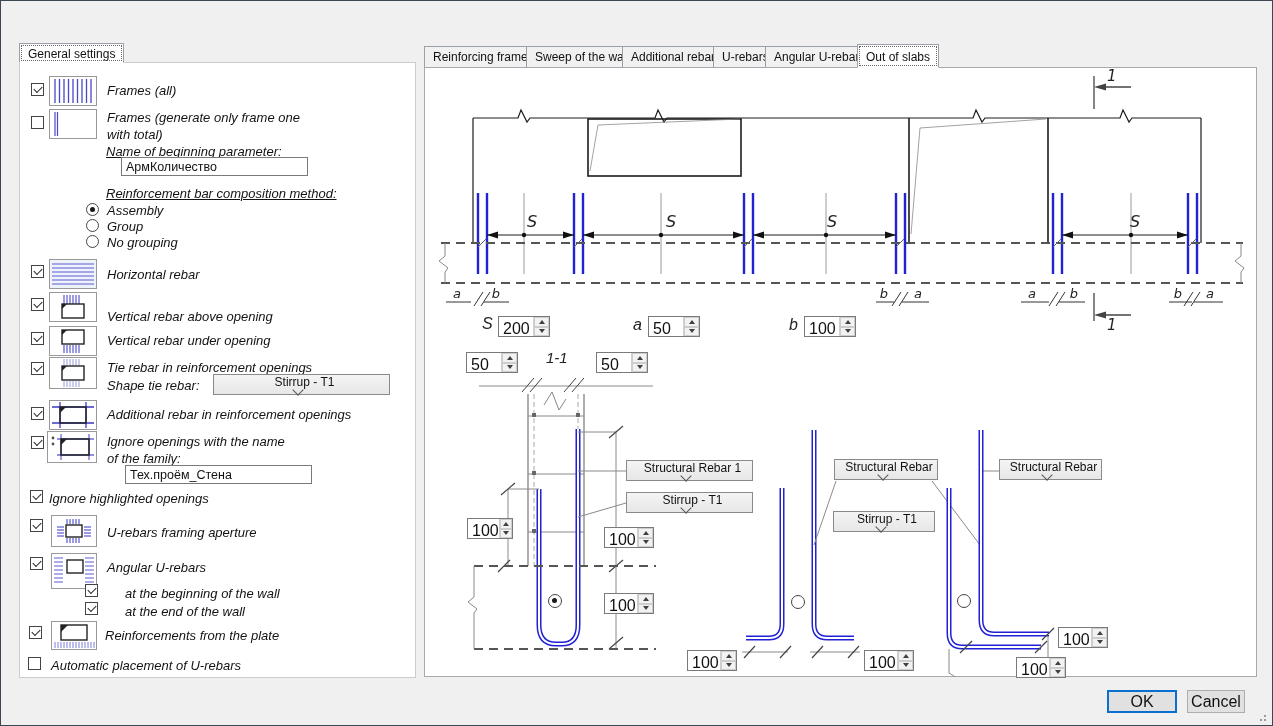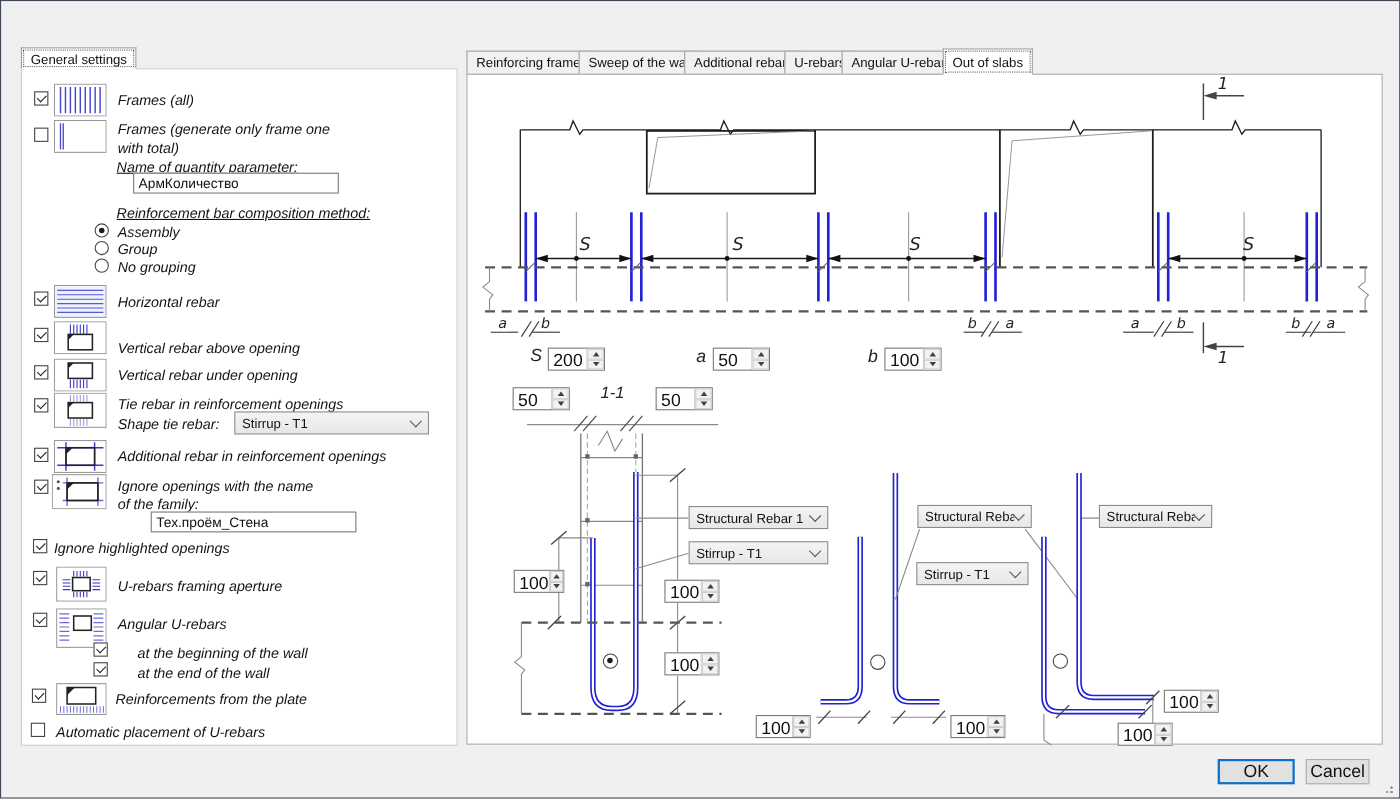--- a/index.html
+++ b/index.html
@@ -28,21 +28,21 @@
   .txt{position:absolute;height:19px;border:1px solid #7a7a7a;background:#fff;font-size:12.5px;
     padding:0 4px;box-sizing:border-box;font-family:"Liberation Sans",sans-serif;color:#111;margin-left:16px;}
   .iconbox{position:absolute;}
   .spin{position:absolute;height:21px;background:#fff;border:1px solid #7a7a7a;display:flex;box-sizing:border-box;}
   .spin-val{flex:1;font-size:16px;color:#111;padding:3px 0 0 4px;}
   .spin-btns{width:15px;display:flex;flex-direction:column;border-left:1px solid #cfcfcf;}
   .sb{flex:1;display:flex;align-items:center;justify-content:center;background:#f2f2f2;border:1px solid #cdcdcd;box-sizing:border-box;}
   .tri-u{width:0;height:0;border-left:3px solid transparent;border-right:3px solid transparent;border-bottom:4px solid #404040;}
   .tri-d{width:0;height:0;border-left:3px solid transparent;border-right:3px solid transparent;border-top:4px solid #404040;}
   .combo{position:absolute;height:21px;border:1px solid #8a8a8a;background:linear-gradient(#f4f4f4,#e7e7e7);
-    display:flex;align-items:center;box-sizing:border-box;font-size:12px;color:#111;}
+    display:flex;align-items:center;box-sizing:border-box;font-size:12px;color:#111;flex-direction:column;}
   .combo-text{flex:1;padding-left:6px;white-space:nowrap;overflow:hidden;}
   .chev{width:7px;height:7px;border-right:1.4px solid #555;border-bottom:1.4px solid #555;
     transform:rotate(45deg);margin:-3px 7px 0 0;flex:none;}
   .dimlbl{position:absolute;font-style:italic;font-size:16px;color:#222;}
   .btn{position:absolute;height:23px;background:#e1e1e1;border:1px solid #adadad;font-size:16px;
     color:#111;text-align:center;line-height:21px;box-sizing:border-box;}
   .btn.default{border:2px solid #0a6fce;line-height:19px;}
   .grip{position:absolute;right:3px;bottom:3px;width:10px;height:10px;
     background:radial-gradient(circle at 2px 8px,#9a9a9a 1px,transparent 1.4px),
                radial-gradient(circle at 6px 8px,#9a9a9a 1px,transparent 1.4px),
@@ -80,21 +80,21 @@
     <svg width="48" height="30">
         <rect x="0.5" y="0.5" width="47" height="29" fill="#fff" stroke="#999"></rect>
       <g stroke="#4747c8" stroke-width="1.2">
           <line x1="6" y1="3" x2="6" y2="27"></line>
           <line x1="8.5" y1="3" x2="8.5" y2="27"></line>
         </g>
       </svg></span>
   <span class="lbl" style="left:106px;top:109px;">Frames (generate only frame one</span>
   <span class="lbl" style="left:106px;top:126px;">with total)</span>
 
-  <span class="lbl ulbl" style="left:105px;top:143px;">Name of quantity parameter:</span>
+  <span class="lbl ulbl" style="left:105px;top:143px;">Name of beginning parameter:</span>
   <input class="txt" style="left: 104px; top: 156px; width: 187px;" value="АрмКоличество">
 
   <span class="lbl ulbl" style="left:105px;top:185px;">Reinforcement bar composition method:</span>
   <span class="rb on" style="left:85px;top:202px;"></span>
   <span class="lbl" style="left:106px;top:202px;">Assembly</span>
   <span class="rb" style="left:85px;top:218px;"></span>
   <span class="lbl" style="left:106px;top:218px;">Group</span>
   <span class="rb" style="left:85px;top:234px;"></span>
   <span class="lbl" style="left:106px;top:234px;">No grouping</span>
 
@@ -200,21 +200,21 @@
           <line x1="10" y1="8" x2="47" y2="8"></line>
           <line x1="10" y1="24" x2="47" y2="24"></line>
         <line x1="14" y1="3" x2="14" y2="29"></line>
           <line x1="42" y1="3" x2="42" y2="29"></line>
         </g>
       <rect x="14" y="8" width="28" height="16" fill="none" stroke="#222" stroke-width="1.5"></rect>
       <path d="M14 8 L20 8 L14 14 Z" fill="#222"></path>
       </svg></span>
   <span class="lbl" style="left:106px;top:433px;">Ignore openings with the name</span>
   <span class="lbl" style="left:106px;top:450px;">of the family:</span>
-  <input class="txt" style="left: 120px; top: 464px; width: 187px;" value="Тех.проём_Стена">
+  <input class="txt" style="left: 108px; top: 464px; width: 187px;" value="Тех.проём_Стена">
 
   <span class="cb on" style="left:29px;top:489px;"></span>
   <span class="lbl" style="left:48px;top:490px;">Ignore highlighted openings</span>
 
   <span class="cb on" style="left:29px;top:518px;"></span>
   <span class="iconbox" style="left:50px;top:514px;">
     <svg width="46" height="32">
         <rect x="0.5" y="0.5" width="45" height="31" fill="#fff" stroke="#999"></rect>
       <g stroke="#3939c8" stroke-width="1">
         <line x1="16" y1="4" x2="16" y2="9"></line>

